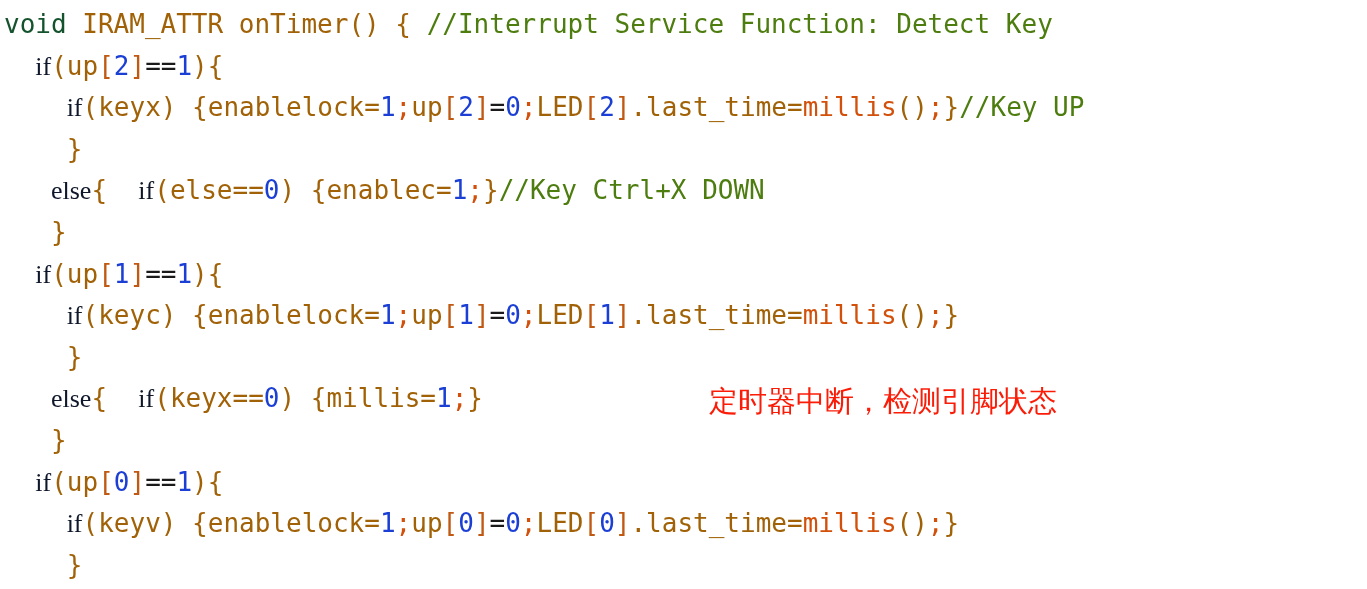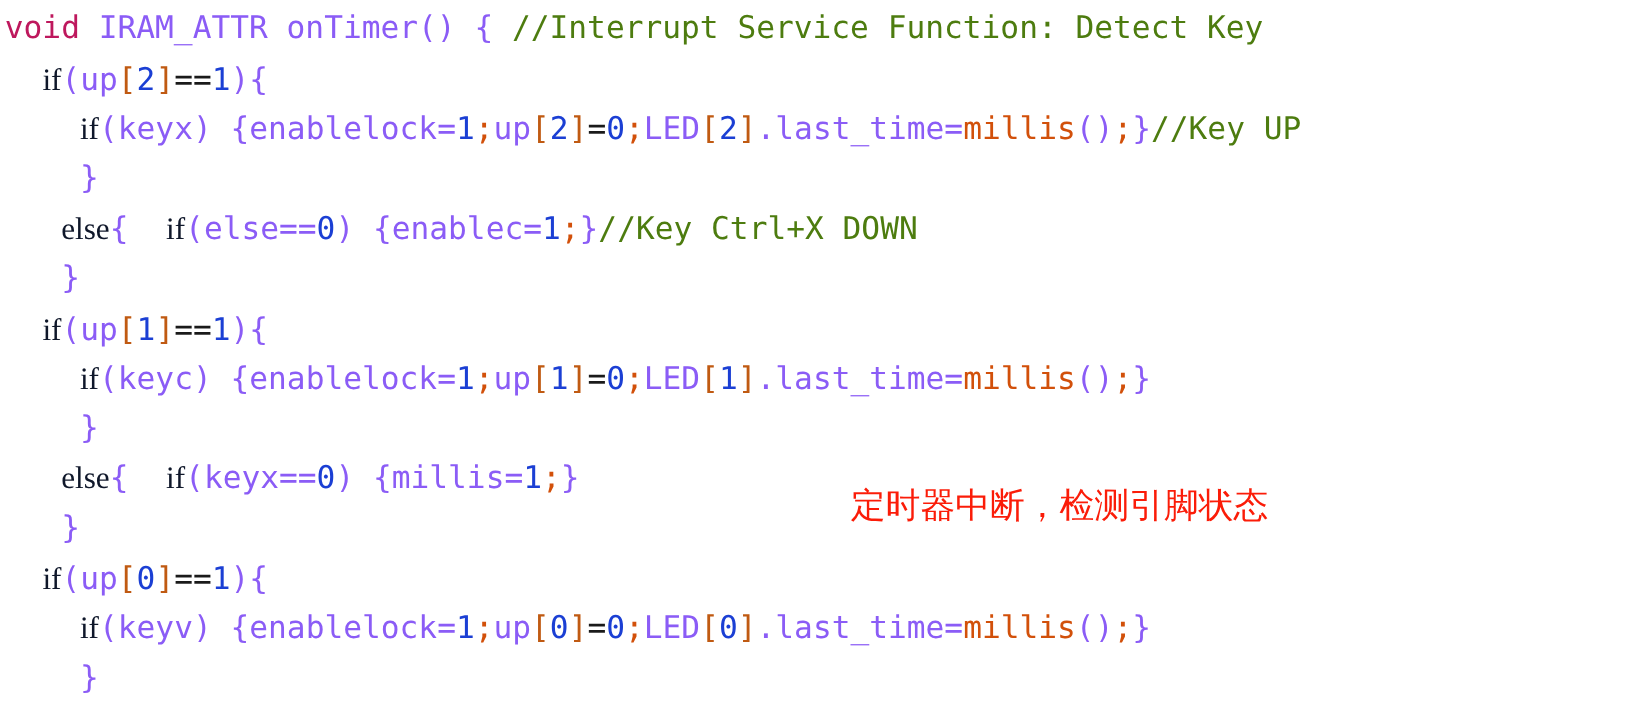--- a/index.html
+++ b/index.html
@@ -26,41 +26,41 @@
     line-height: 41.6px;
     font-size: 26px;
     letter-spacing: 0px;
     white-space: pre;
     color: #1a1a1a;
     padding-left: 4px;
     font-family: "DejaVu Sans Mono", "Liberation Mono", monospace;
   }
   
   .tok-kw       { color: #0f172a; font-family: Liberation Serif, serif; }   
-  .tok-type     { color: #be185d; }   
-  .tok-plain    { color: #8b5cf6; }
+  .tok-type     { color: #14532d; }   
+  .tok-plain    { color: #a16207; }
   .tok-comment  { color: #4d7c0f; }
   .tok-fn       { color: #d2500a; }   
   .tok-num      { color: #1b3fd4; }   
   .tok-brk      { color: #c05a12; }   
   .tok-semi     { color: #d2500a; }   
   .tok-op       { color: #1a1a1a; }
 
   #annotation {
     position: absolute;
     left: 709px;
     top: 381px;
     color: #fb1c08;
     font-family: "DejaVu Sans", "Liberation Sans", sans-serif;
     font-size: 29px;
     line-height: 41px;
     white-space: pre;
     font-weight: 400;
   }
-  .ann-line { display: block; margin-top: 20px; }
+  .ann-line { display: block; }
 </style>
 </head>
 <body>
 
 <div id="code-editor">
   <div id="code-lines">
       <div class="code-line"><span class="tok-type">void</span><span class="tok-plain"> IRAM_ATTR onTimer() { </span><span class="tok-comment">//Interrupt Service Function: Detect Key</span></div>
       <div class="code-line"><span>  </span><span class="tok-kw">if</span><span class="tok-plain">(up</span><span class="tok-brk">[</span><span class="tok-num">2</span><span class="tok-brk">]</span><span class="tok-op">==</span><span class="tok-num">1</span><span class="tok-plain">){</span></div>
       <div class="code-line"><span>    </span><span class="tok-kw">if</span><span class="tok-plain">(keyx) {enablelock=</span><span class="tok-num">1</span><span class="tok-semi">;</span><span class="tok-plain">up</span><span class="tok-brk">[</span><span class="tok-num">2</span><span class="tok-brk">]</span><span class="tok-op">=</span><span class="tok-num">0</span><span class="tok-semi">;</span><span class="tok-plain">LED</span><span class="tok-brk">[</span><span class="tok-num">2</span><span class="tok-brk">]</span><span class="tok-plain">.last_time=</span><span class="tok-fn">millis</span><span class="tok-plain">()</span><span class="tok-semi">;</span><span class="tok-plain">}</span><span class="tok-comment">//Key UP</span></div>
       <div class="code-line"><span>    </span><span class="tok-plain">}</span></div>

